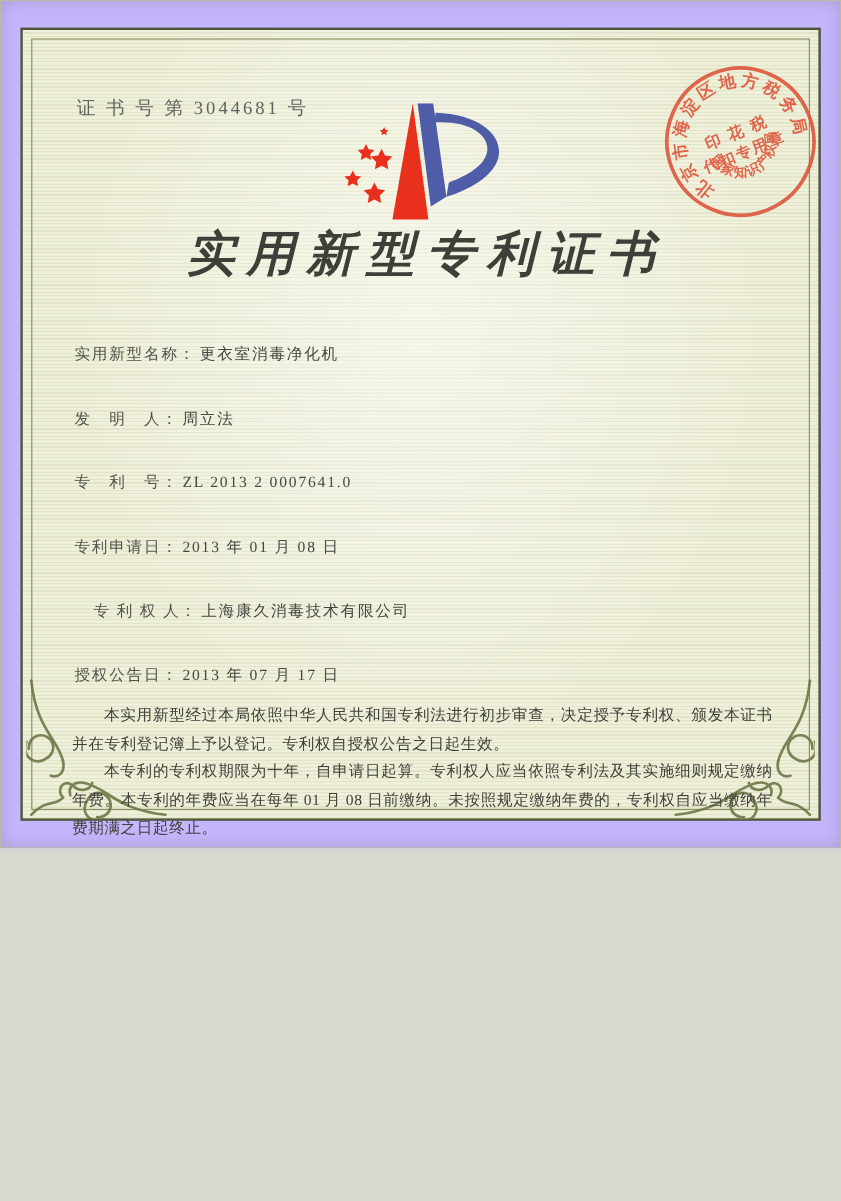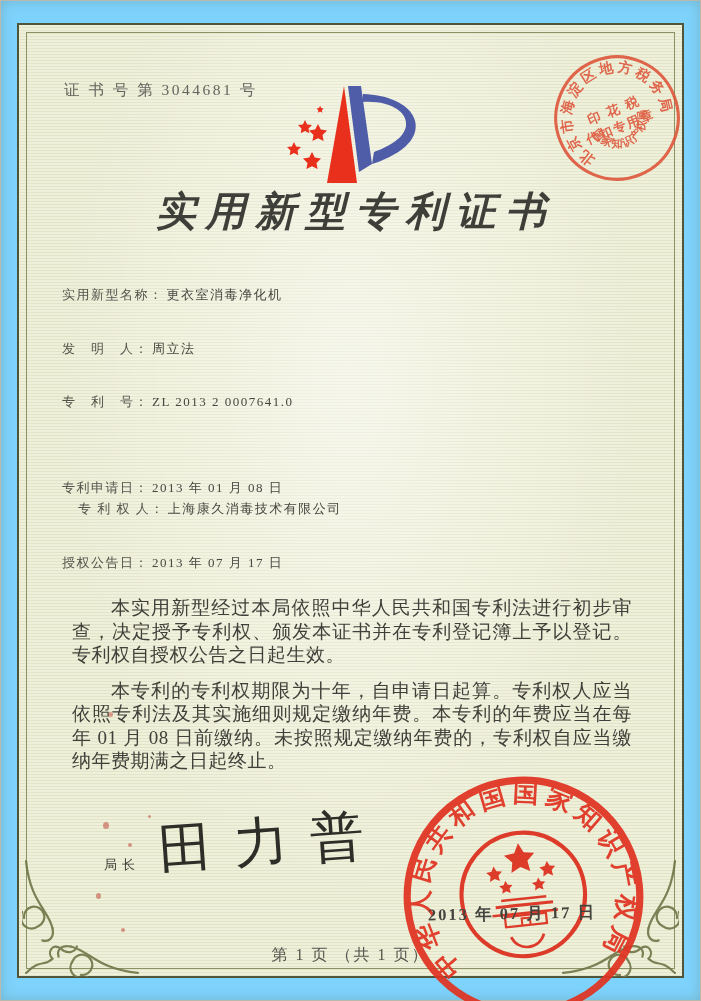--- a/index.html
+++ b/index.html
@@ -1,19 +1,19 @@
 <!DOCTYPE html>
 <html><head>
 <meta charset="utf-8">
 <style>
   html,body{margin:0;padding:0;}
   body{background:#d8d8d0;font-family:"Liberation Serif","DejaVu Serif",serif;}
   .page{
-    position:relative;width:701px;height:1001px;margin:0 auto;
-    background:#7dd3fc;overflow:hidden;
+    position:relative;width:701px;height:707px;margin:0 auto;
+    background:#c4b5fd;overflow:hidden;
     box-shadow:inset 0 0 0 1px #b9b9ae, inset 0 0 14px rgba(90,90,70,.28);
   }
   
   .paper{
     position:absolute;inset:24px 18px;
     background:
       radial-gradient(ellipse at 50% 38%, rgba(255,255,255,.5), rgba(255,255,255,0) 62%),
       repeating-linear-gradient(180deg, rgba(167,172,118,.18) 0 1px, rgba(255,255,255,0) 1px 3px),
       #eff0da;
   }
@@ -28,25 +28,25 @@
 
   .title{
     position:absolute;left:0;top:184px;width:100%;text-align:center;
     font-size:40px;font-weight:700;color:#3f3f3a;letter-spacing:10px;text-indent:10px;font-style:italic;
   }
 
   .fields{position:absolute;left:62px;top:0;width:560px;}
   .field{position:absolute;left:0;white-space:nowrap;font-size:13px;color:#4c4c46;letter-spacing:1.5px;}
   .field .lbl{color:#53534c;}
   .field .val{margin-left:3px;color:#474740;}
-  .f0{top:286px;} .f1{top:340px;text-align:right;} .f2{top:393px;} .f3{top:447px;margin-top:32px;} .f4{top:500px;margin-left:16px;} .f5{top:554px;}
+  .f0{top:286px;} .f1{top:340px;text-align:right;} .f2{top:393px;} .f3{top:447px;} .f4{top:500px;margin-left:16px;} .f5{top:554px;}
 
   .body-text{position:absolute;left:60px;top:584px;width:584px;}
   .body-text p{
-    margin:12px;padding:0;font-size:19px;line-height:23.5px;color:#403f39;
+    margin:0;padding:0;font-size:13px;line-height:23.5px;color:#403f39;
     text-align:justify;text-indent:2.05em;letter-spacing:.5px;font-family:Liberation Serif, serif;
   }
 
   .director-row{position:absolute;left:104px;top:856px;font-size:13px;color:#3c3c36;letter-spacing:5px;}
   .signature{
     position:absolute;left:158px;top:806px;font-size:54px;color:#2e2e29;
     letter-spacing:22px;transform:rotate(-4deg);white-space:nowrap;
   }
 
   .sipo-seal{position:absolute;left:400px;top:773px;width:247px;height:247px;transform:rotate(-6deg);opacity:.93;}

